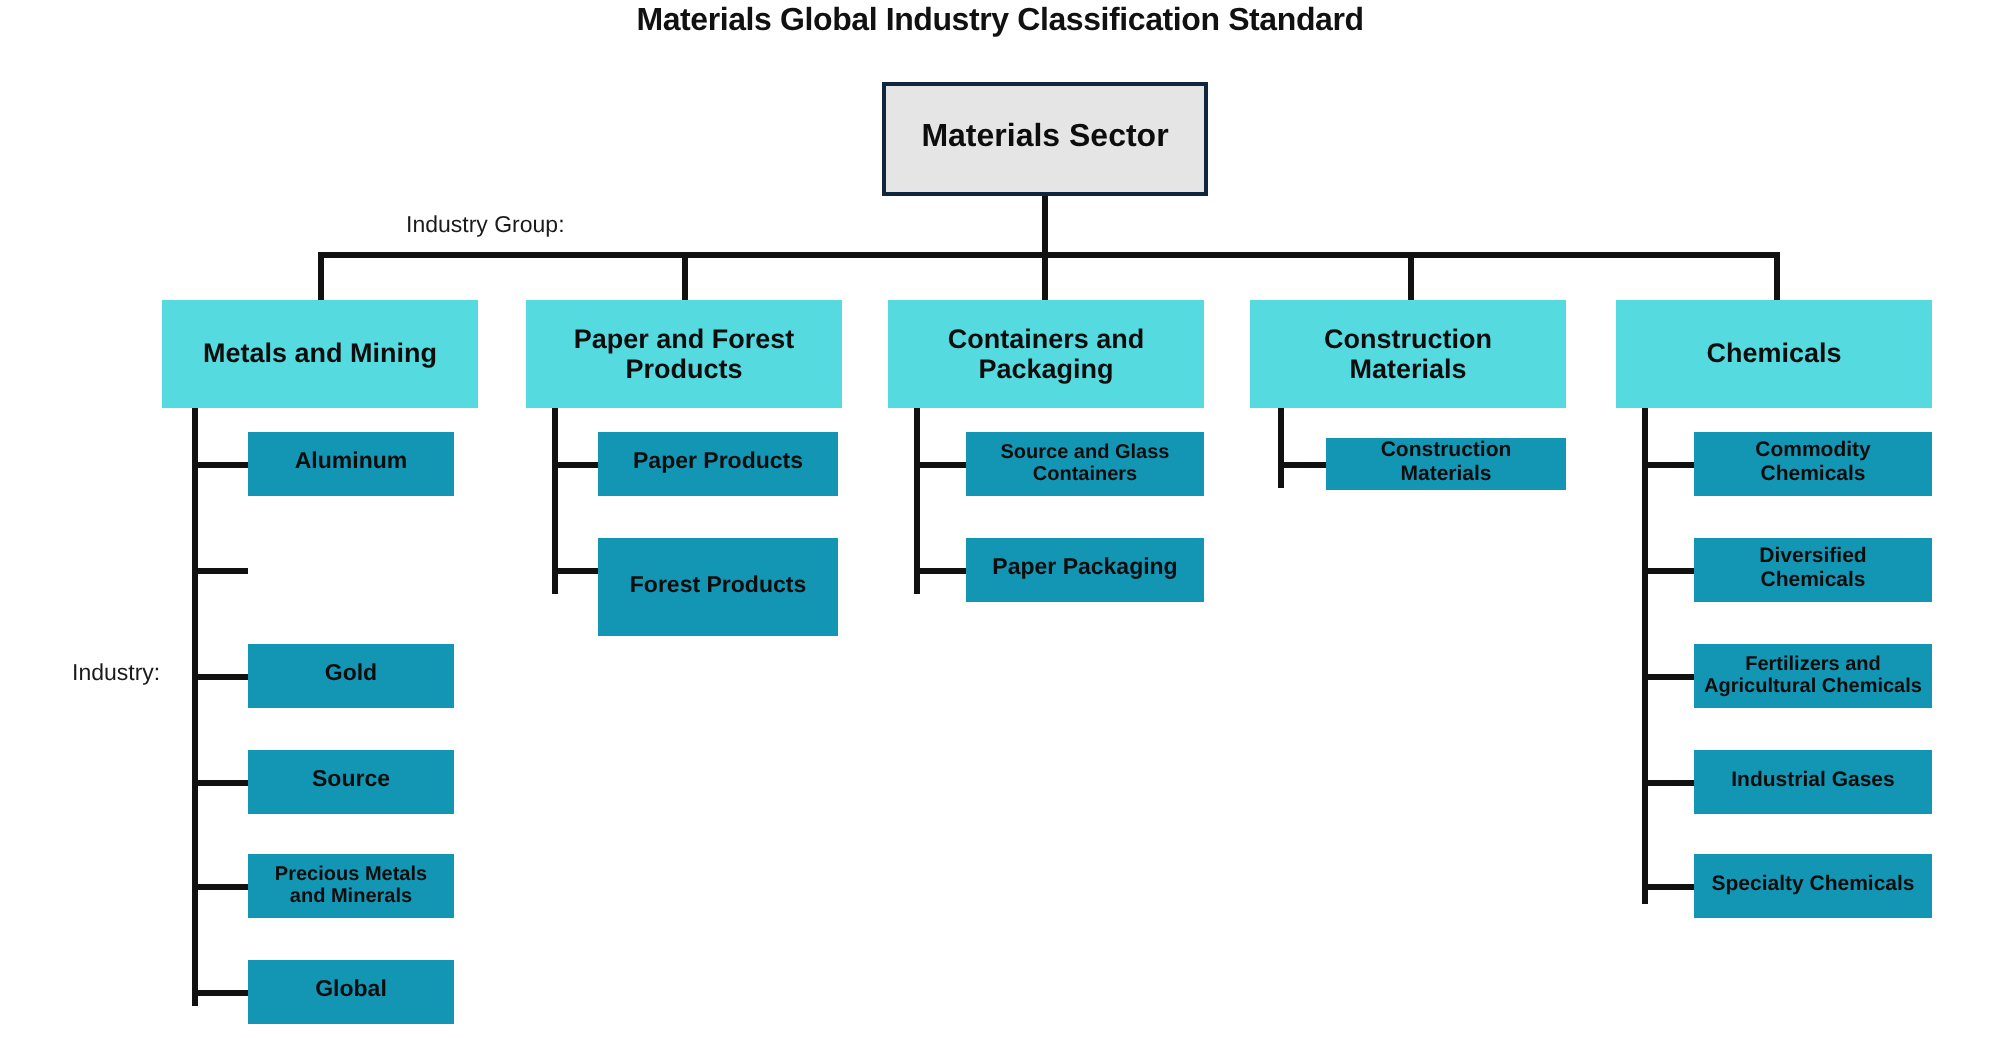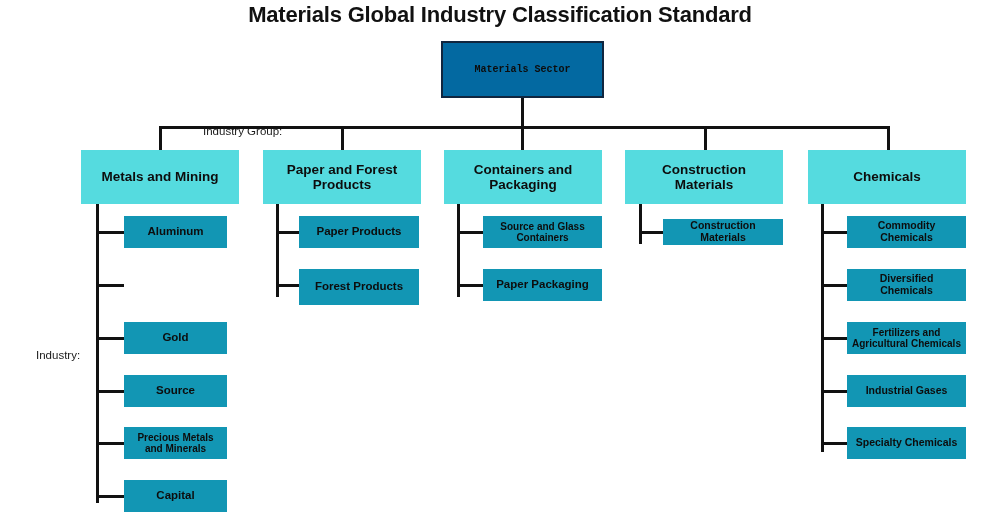--- a/index.html
+++ b/index.html
@@ -16,21 +16,21 @@
     overflow: hidden;
   }
 
   
   .chart-title {
     position: absolute;
     left: 0;
     top: 2px;
     width: 1000px;
     text-align: center;
-    font-size: 22px;
+    font-size: 16px;
     font-weight: bold;
     color: #111111;
     letter-spacing: -0.2px;
   }
 
   
   .source-note {
     position: absolute;
     left: 0;
     top: 497px;
@@ -39,43 +39,41 @@
     font-size: 11.5px;
     color: #1a1a1a;
   }
 
   
   .side-label {
     position: absolute;
     font-size: 11.5px;
     color: #1a1a1a;
     white-space: nowrap;
-    margin-top: 18px;
   }
   .lbl-industry-group { left: 203px; top: 107px; }
   .lbl-industry       { left: 36px;  top: 331px; }
 
   
   .node {
     position: absolute;
     box-sizing: border-box;
     display: flex;
     align-items: center;
     justify-content: center;
     text-align: center;
     color: #0d0d0d;
     font-weight: bold;
     line-height: 1.14;
     z-index: 3;
   }
   .node-sector {
-    background: #0369a1;
+    background: #e5e5e5;
     border: 2.5px solid #10263f;
-    font-size: 10px;
-    font-family: Liberation Mono, monospace;
+    font-size: 16px;
   }
   .node-group {
     background: #55dbdf;
     font-size: 13.5px;
     padding: 0 6px;
   }
   .node-leaf {
     background: #1296b4;
     font-size: 11.5px;
     padding: 0 5px;
@@ -130,28 +128,28 @@
   <div class="line line-h" style="left:96px; top:284px; width:28px;"></div>
   <div class="line line-h" style="left:96px; top:337px; width:28px;"></div>
   <div class="line line-h" style="left:96px; top:390px; width:28px;"></div>
   <div class="line line-h" style="left:96px; top:442px; width:28px;"></div>
   <div class="line line-h" style="left:96px; top:495px; width:28px;"></div>
 
   <div class="node node-leaf" style="left:124px; top:216px; width:103px; height:32px;">Aluminum</div>
   <div class="node node-leaf" style="left:124px; top:322px; width:103px; height:32px;">Gold</div>
   <div class="node node-leaf" style="left:124px; top:375px; width:103px; height:32px;">Source</div>
   <div class="node node-leaf two-line" style="left:124px; top:427px; width:103px; height:32px;">Precious Metals and Minerals</div>
-  <div class="node node-leaf" style="left:124px; top:480px; width:103px; height:32px;">Capital</div>
+  <div class="node node-leaf" style="left:124px; top:480px; width:103px; height:32px;">Global</div>
 
   <div class="line line-v" style="left:276px; top:204px; height:93px;"></div>
   <div class="line line-h" style="left:276px; top:231px; width:23px;"></div>
   <div class="line line-h" style="left:276px; top:284px; width:23px;"></div>
 
   <div class="node node-leaf" style="left:299px; top:216px; width:120px; height:32px;">Paper Products</div>
-  <div class="node node-leaf" style="left:299px; top:269px; width:120px; height:36px;">Forest Products</div>
+  <div class="node node-leaf" style="left:299px; top:269px; width:120px; height:49px;">Forest Products</div>
 
   <div class="line line-v" style="left:457px; top:204px; height:93px;"></div>
   <div class="line line-h" style="left:457px; top:231px; width:26px;"></div>
   <div class="line line-h" style="left:457px; top:284px; width:26px;"></div>
 
   <div class="node node-leaf two-line" style="left:483px; top:216px; width:119px; height:32px;">Source and Glass Containers</div>
   <div class="node node-leaf" style="left:483px; top:269px; width:119px; height:32px;">Paper Packaging</div>
 
   <div class="line line-v" style="left:639px; top:204px; height:40px;"></div>
   <div class="line line-h" style="left:639px; top:231px; width:24px;"></div>

